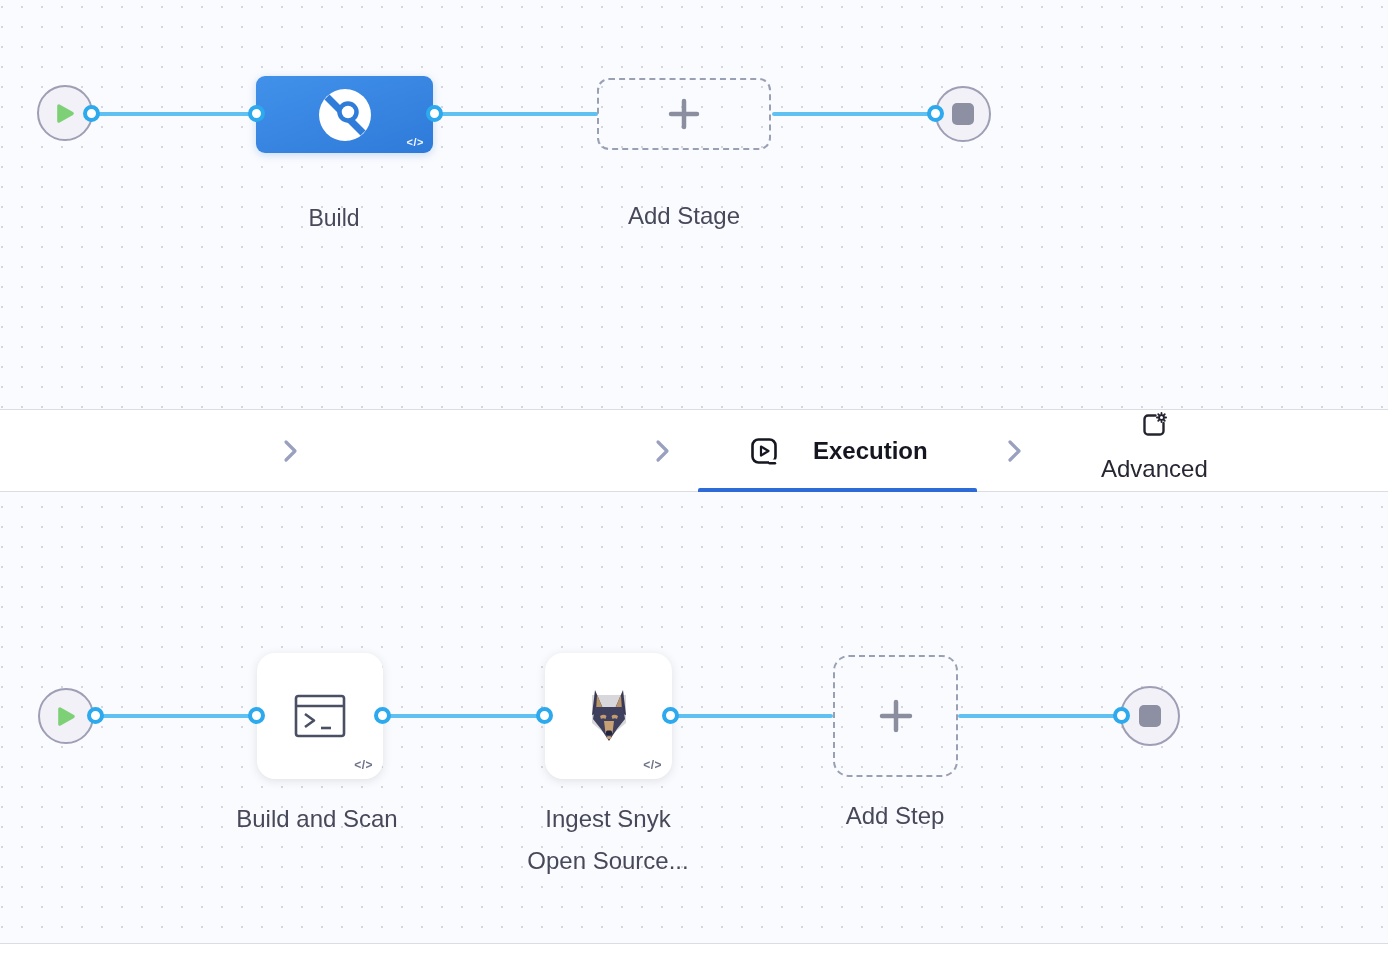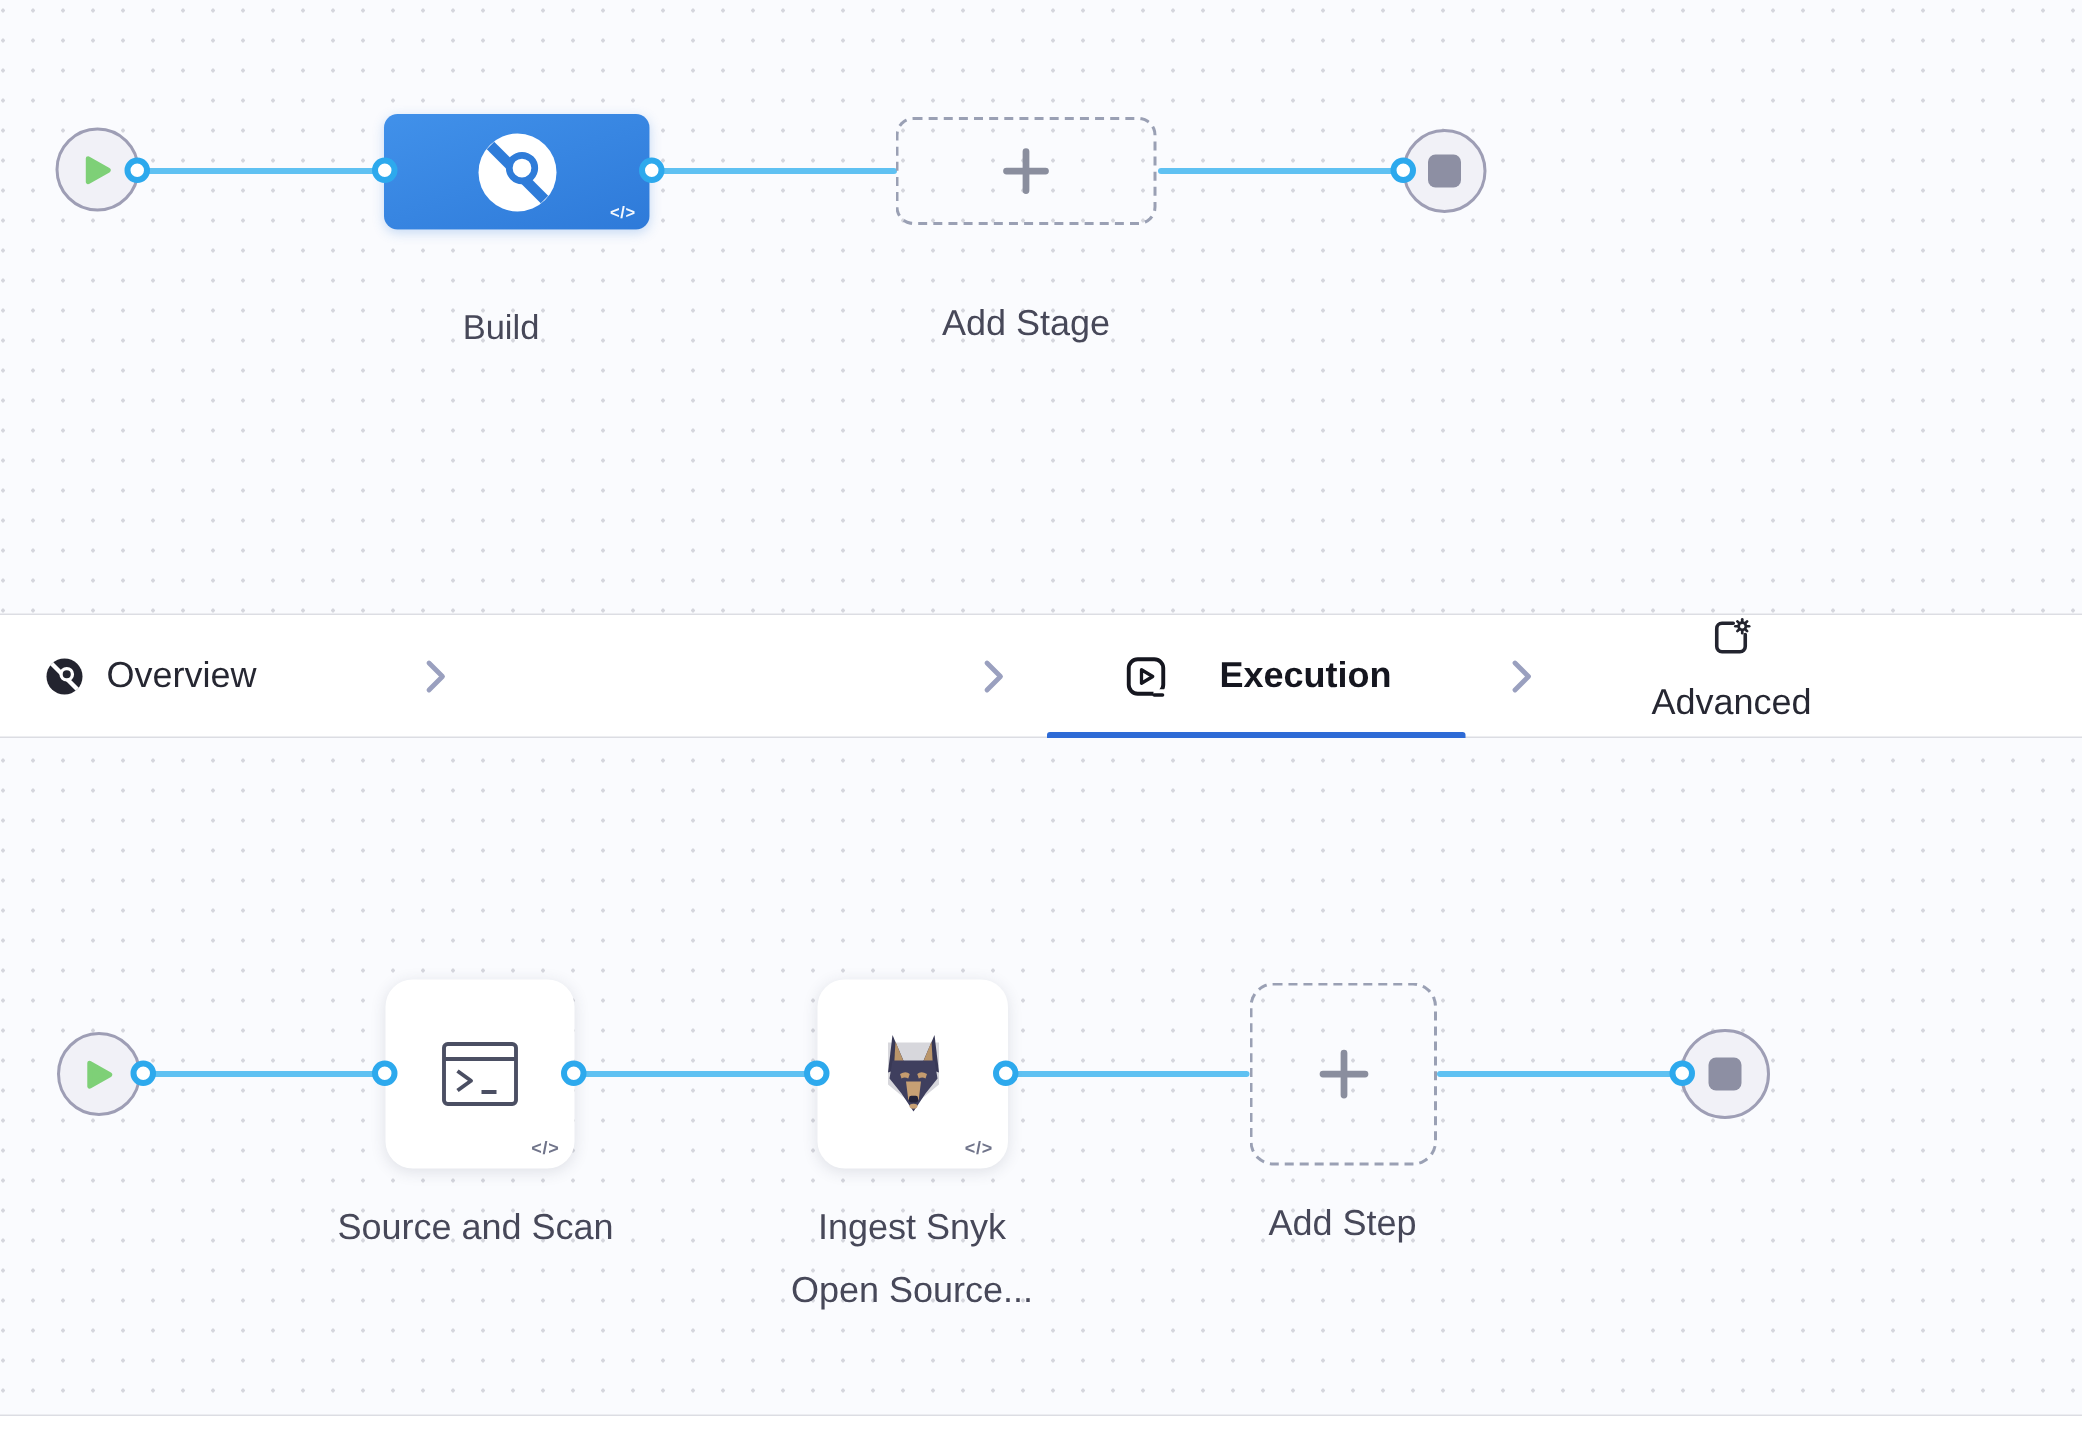--- a/index.html
+++ b/index.html
@@ -78,28 +78,20 @@
   <div class="connector" style="left:83px;top:105px;"></div>
   <div class="connector" style="left:248px;top:105px;"></div>
   <div class="connector" style="left:426px;top:105px;"></div>
   <div class="connector" style="left:927px;top:105px;"></div>
 
   <div class="node-label" style="left:244px;top:197px;width:180px;">Build</div>
   <div class="node-label lg" style="left:594px;top:195px;width:180px;">Add Stage</div>
 
   <div class="tabbar">
 
-    <div class="tab" style="left:30px;">
-      <svg width="26" height="26" viewBox="0 0 26 26">
-        <circle cx="13" cy="13" r="12" fill="#23242f"></circle>
-        <line x1="4.5" y1="4.5" x2="21.5" y2="21.5" stroke="#ffffff" stroke-width="3"></line>
-        <circle cx="14.5" cy="11.5" r="3.8" fill="#23242f" stroke="#ffffff" stroke-width="2.2"></circle>
-      </svg>
-      <span>Overview</span>
-    </div>
 
     <div class="tab-sep" style="left:282px;">
       <svg width="17" height="28" viewBox="0 0 17 28">
         <path d="M4 5 L13 14 L4 23" stroke="#9aa0bf" stroke-width="3.2" fill="none" stroke-linecap="round" stroke-linejoin="round"></path>
       </svg>
     </div>
 
 
     <div class="tab-sep" style="left:654px;">
       <svg width="17" height="28" viewBox="0 0 17 28">
@@ -196,21 +188,21 @@
     <div class="stop-square"></div>
   </div>
 
   <div class="connector" style="left:87px;top:707px;"></div>
   <div class="connector" style="left:248px;top:707px;"></div>
   <div class="connector" style="left:374px;top:707px;"></div>
   <div class="connector" style="left:536px;top:707px;"></div>
   <div class="connector" style="left:662px;top:707px;"></div>
   <div class="connector" style="left:1113px;top:707px;"></div>
 
-  <div class="node-label lg" style="left:197px;top:798px;width:240px;">Source and Scan</div>
+  <div class="node-label lg" style="left:197px;top:798px;width:240px;">Build and Scan</div>
   <div class="node-label lg" style="left:775px;top:795px;width:240px;">Add Step</div>
   <div class="node-label lg" style="left:488px;top:798px;width:240px;">
     <div>Ingest Snyk</div>
     <div>Open Source...</div>
   </div>
 
   <div class="bottom-strip"></div>
 </div>
 
 </body></html>

